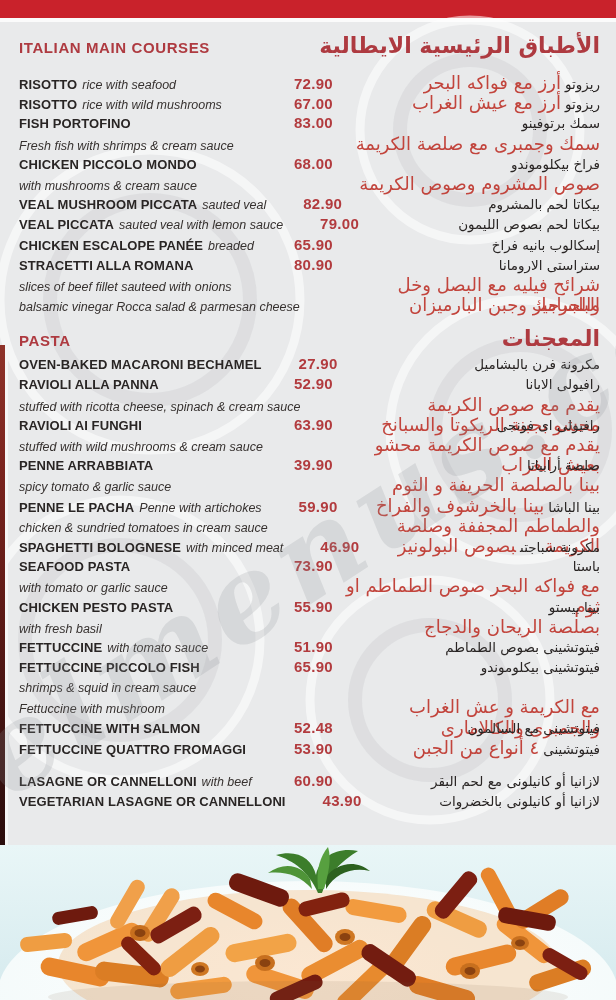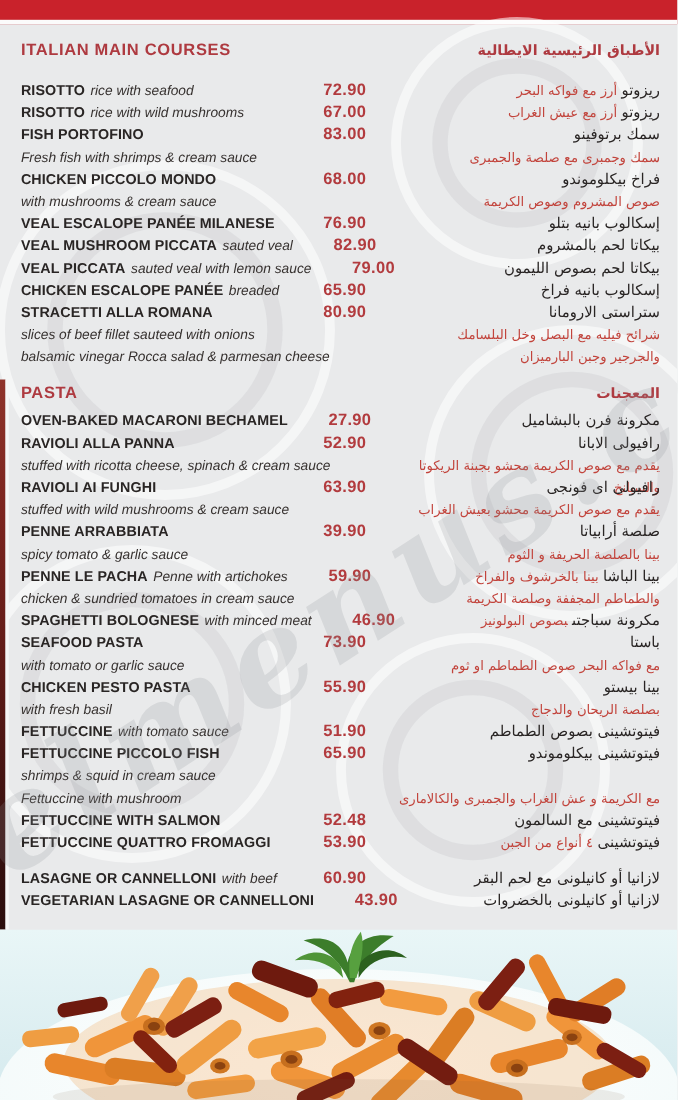--- a/index.html
+++ b/index.html
@@ -22,32 +22,32 @@
     white-space:nowrap;
   }
   .content{position:absolute;top:22px;left:0;right:0;bottom:155px;padding:12px 16px 0 19px;z-index:2;}
   .sec-header{display:flex;justify-content:space-between;align-items:baseline;line-height:24px;}
   .sec-header.first{margin-bottom:13px;}
   .sec-header.later{margin-top:12px;margin-bottom:1px;}
   .sec-title-en{
     color:var(--accent-red,#ae3a40);font-weight:bold;font-size:15px;letter-spacing:0.6px;
   }
   .sec-title-ar{
-    color:var(--accent-red,#ae3a40);font-weight:bold;font-size:13px;
+    color:var(--accent-red,#ae3a40);font-weight:bold;font-size:22px;
     font-family:"DejaVu Sans", sans-serif;
   }
   .row{display:flex;align-items:baseline;line-height:20.2px;height:20.2px;}
   .en{flex:0 0 238px;white-space:nowrap;overflow:visible;}
   .en .nm{font-weight:bold;font-size:13px;letter-spacing:0.1px;}
   .ds{font-style:italic;font-size:12.5px;color:#36312f;margin-left:5px;font-weight:normal;}
   .desc-row .ds{margin-left:0;}
   .price{flex:0 0 76px;text-align:right;font-weight:bold;font-size:15px;color:var(--price-red,#b23b3e);letter-spacing:0.3px;}
   .ar{flex:1;text-align:right;font-family:"DejaVu Sans", sans-serif;font-size:13.5px;}
   .ar .arnm{font-weight:normal;color:#292524;margin-left:4px;}
-  .ards{color:var(--arabic-red,#c2443c);font-size:12px;font-family:"DejaVu Sans", sans-serif;}
+  .ards{color:var(--arabic-red,#c2443c);font-size:18px;font-family:"DejaVu Sans", sans-serif;}
   .gap{height:13px;}
   
   .edge-strip{position:absolute;left:0;top:345px;width:5px;height:500px;z-index:3;
     background:linear-gradient(180deg,#8f332a 0%,#7b241e 25%,#5c1a16 55%,#3c1210 80%,#2b0d0c 100%);}
   .edge-strip-white{position:absolute;left:5px;top:345px;width:3px;height:500px;background:#f6f6f6;z-index:3;}
   
   .photo{position:absolute;left:0;bottom:0;width:616px;height:155px;z-index:4;}
   .photo svg{display:block;width:100%;height:100%;}
 </style>
 </head>
@@ -94,36 +94,31 @@
     <span class="ar" dir="rtl"><b class="arnm">ريزوتو</b><span class="ards">أرز مع عيش الغراب</span></span>
   </div>
         <div class="row">
     <span class="en"><b class="nm">FISH PORTOFINO</b></span>
     <span class="price">83.00</span>
     <span class="ar" dir="rtl"><b class="arnm">سمك برتوفينو</b></span>
   </div>
         <div class="row desc-row">
     <span class="en"><i class="ds">Fresh fish with shrimps &amp; cream sauce</i></span>
     <span class="price"></span>
-    <span class="ar ards" dir="rtl">سمك وجمبرى مع صلصة والجمبرى</span>
+    <span class="ar ards" dir="rtl">سمك وجمبرى مع صلصة الكريمة</span>
   </div>
         <div class="row">
     <span class="en"><b class="nm">CHICKEN PICCOLO MONDO</b></span>
     <span class="price">68.00</span>
     <span class="ar" dir="rtl"><b class="arnm">فراخ بيكلوموندو</b></span>
   </div>
         <div class="row desc-row">
     <span class="en"><i class="ds">with mushrooms &amp; cream sauce</i></span>
     <span class="price"></span>
     <span class="ar ards" dir="rtl">صوص المشروم وصوص الكريمة</span>
-  </div>
-        <div class="row">
-    <span class="en"><b class="nm">VEAL ESCALOPE PANÉE MILANESE</b></span>
-    <span class="price">76.90</span>
-    <span class="ar" dir="rtl"><b class="arnm">إسكالوب بانيه بتلو</b></span>
   </div>
         <div class="row">
     <span class="en"><b class="nm">VEAL MUSHROOM PICCATA</b><i class="ds">sauted veal</i></span>
     <span class="price">82.90</span>
     <span class="ar" dir="rtl"><b class="arnm">بيكاتا لحم بالمشروم</b></span>
   </div>
         <div class="row">
     <span class="en"><b class="nm">VEAL PICCATA</b><i class="ds">sauted veal with lemon sauce</i></span>
     <span class="price">79.00</span>
     <span class="ar" dir="rtl"><b class="arnm">بيكاتا لحم بصوص الليمون</b></span>

